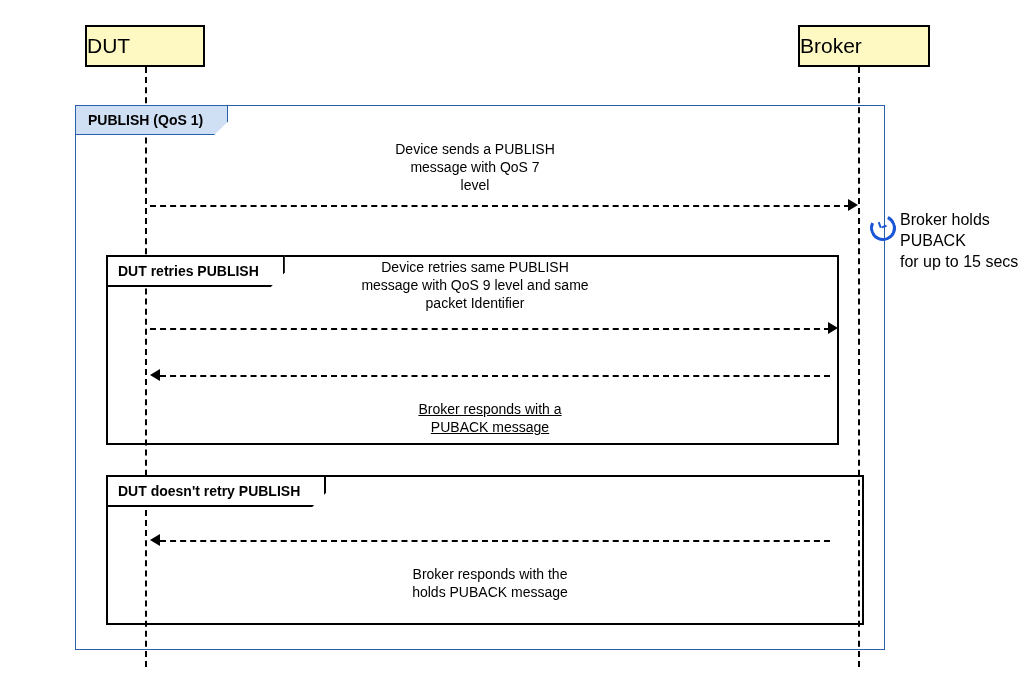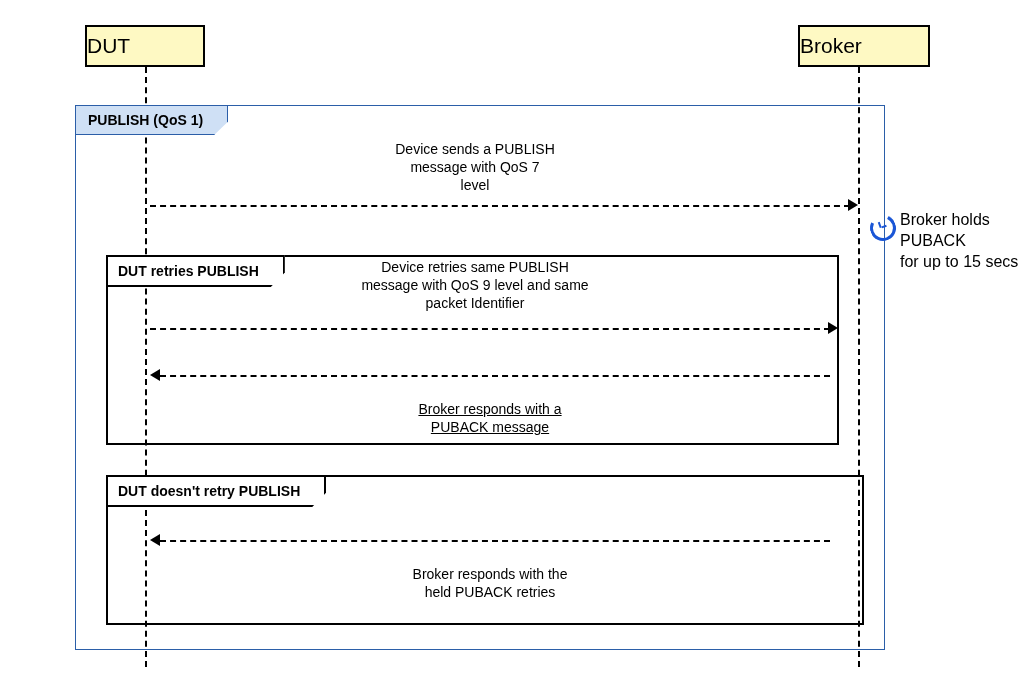--- a/index.html
+++ b/index.html
@@ -168,15 +168,15 @@
 PUBACK message</div>
 
   <div class="loop-frame" style="left:106px; top:475px; width:758px; height:150px;">
     <div class="loop-tab">DUT doesn't retry PUBLISH</div>
   </div>
 
   <div class="arrow" style="left:160px; top:540px; width:670px;"></div>
   <div class="arrow-head-left" style="left:150px; top:534px;"></div>
 
   <div class="label" style="left:360px; top:565px; width:260px;">Broker responds with the
-held PUBACK retries</div>
+holds PUBACK message</div>
 
 </div>
 
 </body></html>

